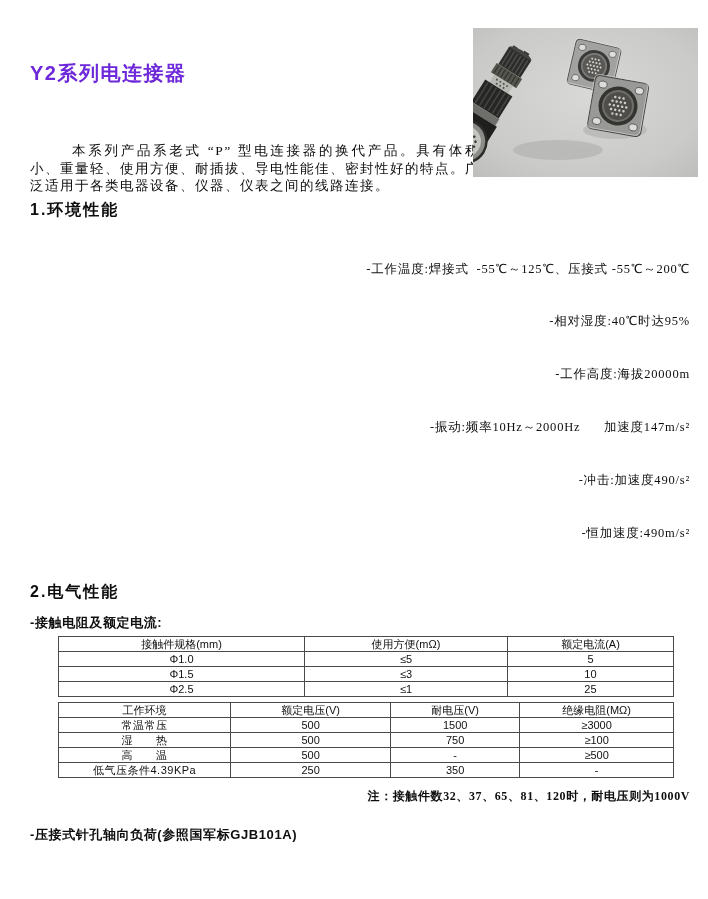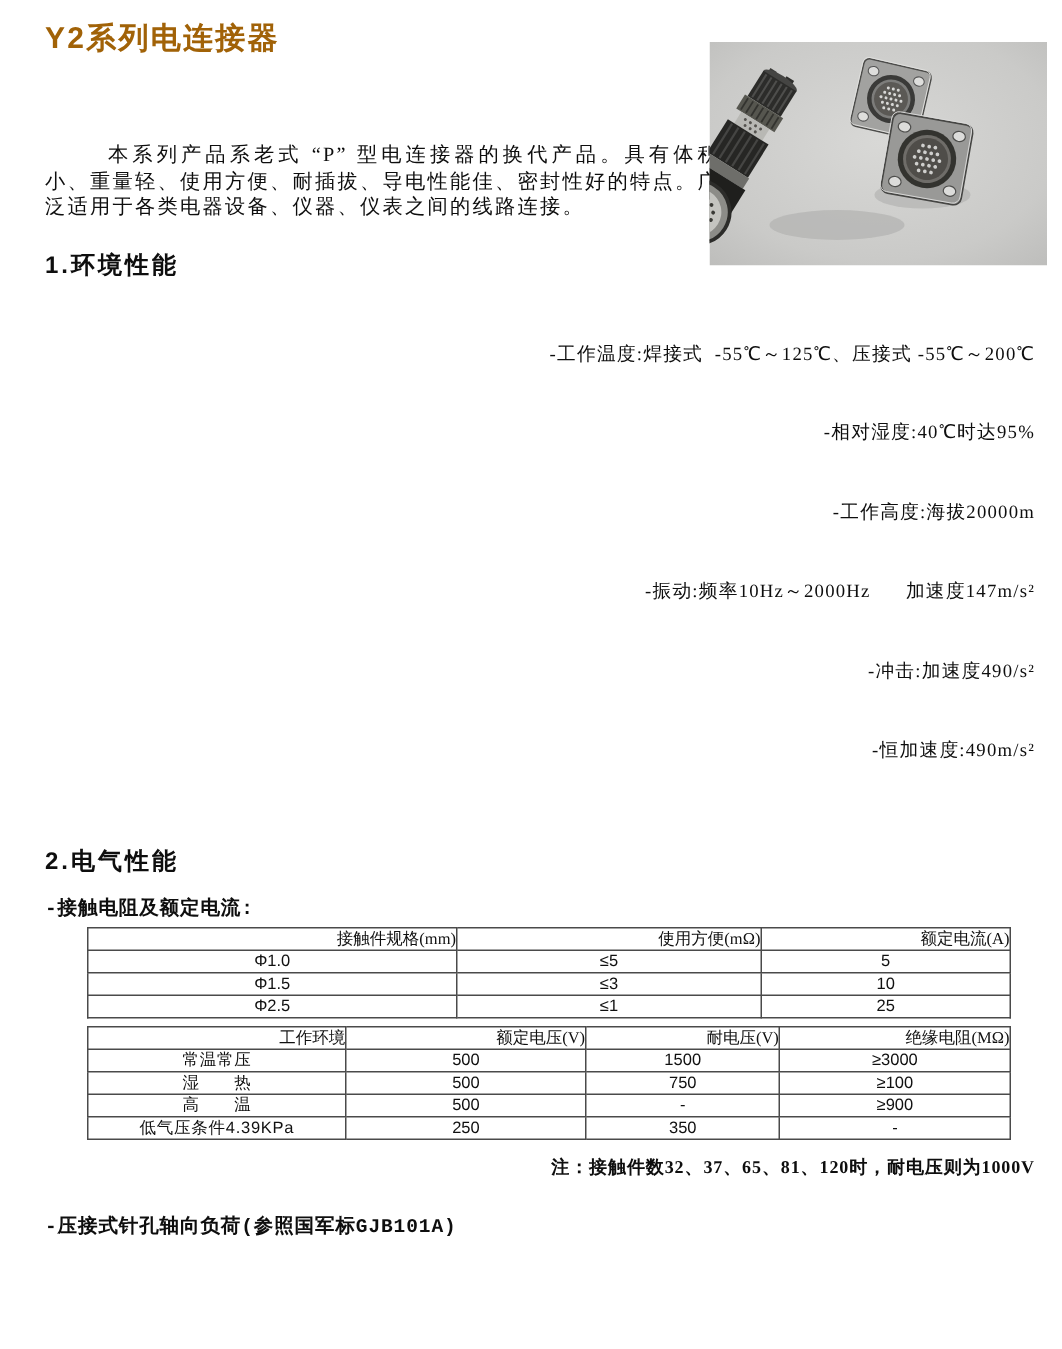--- a/index.html
+++ b/index.html
@@ -5,69 +5,69 @@
   * { margin:0; padding:0; box-sizing:border-box; }
   html,body { background:#ffffff; }
   body {
     width:708px; height:899px; position:relative; overflow:hidden;
     font-family:"Liberation Sans", sans-serif; color:#0e0e0e;
   }
   .page { padding:12px 18px 0 30px; }
 
   h1.title {
     font-family:"Liberation Sans", sans-serif;
-    font-size:20px; font-weight:900; letter-spacing:1.5px; color:#a16207;
+    font-size:20px; font-weight:900; letter-spacing:1.5px; color:#6d28d9;margin-top:48px;
   }
 
   .photo {
     position:absolute; left:473px; top:28px; width:225px; height:149px;
   }
 
   h2.sec {
     font-size:17px; font-weight:700; letter-spacing:2px; color:#0a0a0a;
   }
   .intro-h { margin-top:25px;text-align:right; }
   p.intro {
     width:450px; margin-top:7px;
     font-family:"Liberation Serif", serif;
     font-size:13.5px; line-height:17.5px; letter-spacing:1.5px;
     text-align:justify; text-indent:42px; font-weight:500;
   }
   .tech-h { margin-top:10px; letter-spacing:3px; }
   h3.subsec {
-    font-size:16px; font-weight:700; letter-spacing:2px; margin-top:20px;
+    font-size:16px; font-weight:700; letter-spacing:2px; margin-top:5px;
   }
   ul.specs {
     list-style:none; margin:5px 0 0 15px;
     font-family:"Liberation Serif", serif;
     font-size:12.5px; line-height:17.6px; letter-spacing:0.8px; font-weight:500;
     white-space:pre-wrap;
     text-align:right;
   }
   .elec-h { margin-top:8px; }
 
   .tlabel {
-    font-family:Liberation Mono, monospace;
+    font-family:Liberation Sans, sans-serif;
     font-size:13px; font-weight:700; letter-spacing:0.6px;
   }
   .tlabel.l1 { margin-top:11px; }
   .tlabel.l2 { margin-top:14px; }
   .tlabel.l3 { margin-top:21px; }
 
   table.t {
     border-collapse:collapse; table-layout:fixed;
     margin-left:28px; width:616px;
     font-family:"Liberation Sans", sans-serif; font-size:11px; color:#101010;
   }
   table.t th, table.t td {
     border:1px solid #4a4a4a; text-align:center; vertical-align:middle;
     padding:0; height:15px; line-height:13px; font-weight:400;
     overflow:hidden;
   }
-  table.t th { font-family:Liberation Serif, serif;text-align:right; }
+  table.t th { font-family:Liberation Sans, sans-serif; }
   .t1 { margin-top:4px; }
   .t2 { margin-top:5px;border-radius:23px; }
   .t2 td.env-label { letter-spacing:0.5px; }
   .note {
     margin:10px 0 0 28px;
     font-family:"Liberation Serif", serif;
     font-size:12px; font-weight:700; letter-spacing:0.6px;text-align:right;
   }
 </style>
 </head>
@@ -302,21 +302,21 @@
       <tr>
         <td class="env-label">湿　　热</td>
         <td>500</td>
         <td>750</td>
         <td>≥100</td>
       </tr>
       <tr>
         <td class="env-label">高　　温</td>
         <td>500</td>
         <td>-</td>
-        <td>≥900</td>
+        <td>≥500</td>
       </tr>
       <tr>
         <td class="env-label">低气压条件4.39KPa</td>
         <td>250</td>
         <td>350</td>
         <td>-</td>
       </tr>
     </tbody>
   </table>
   <div class="note">注：接触件数32、37、65、81、120时，耐电压则为1000V</div>

